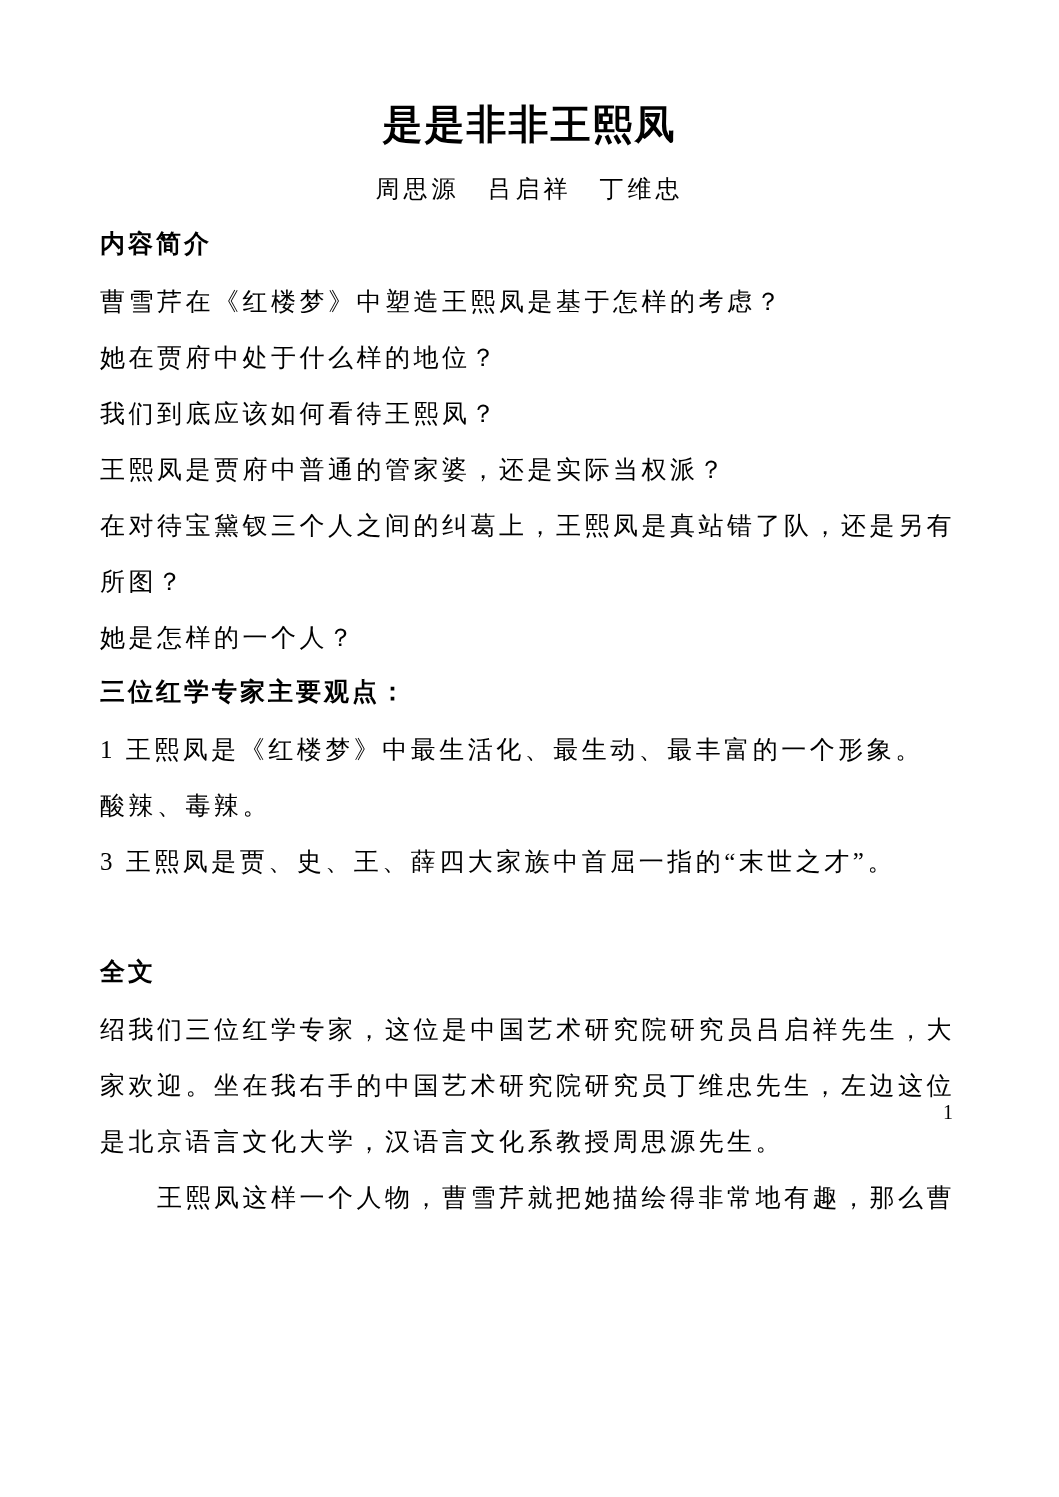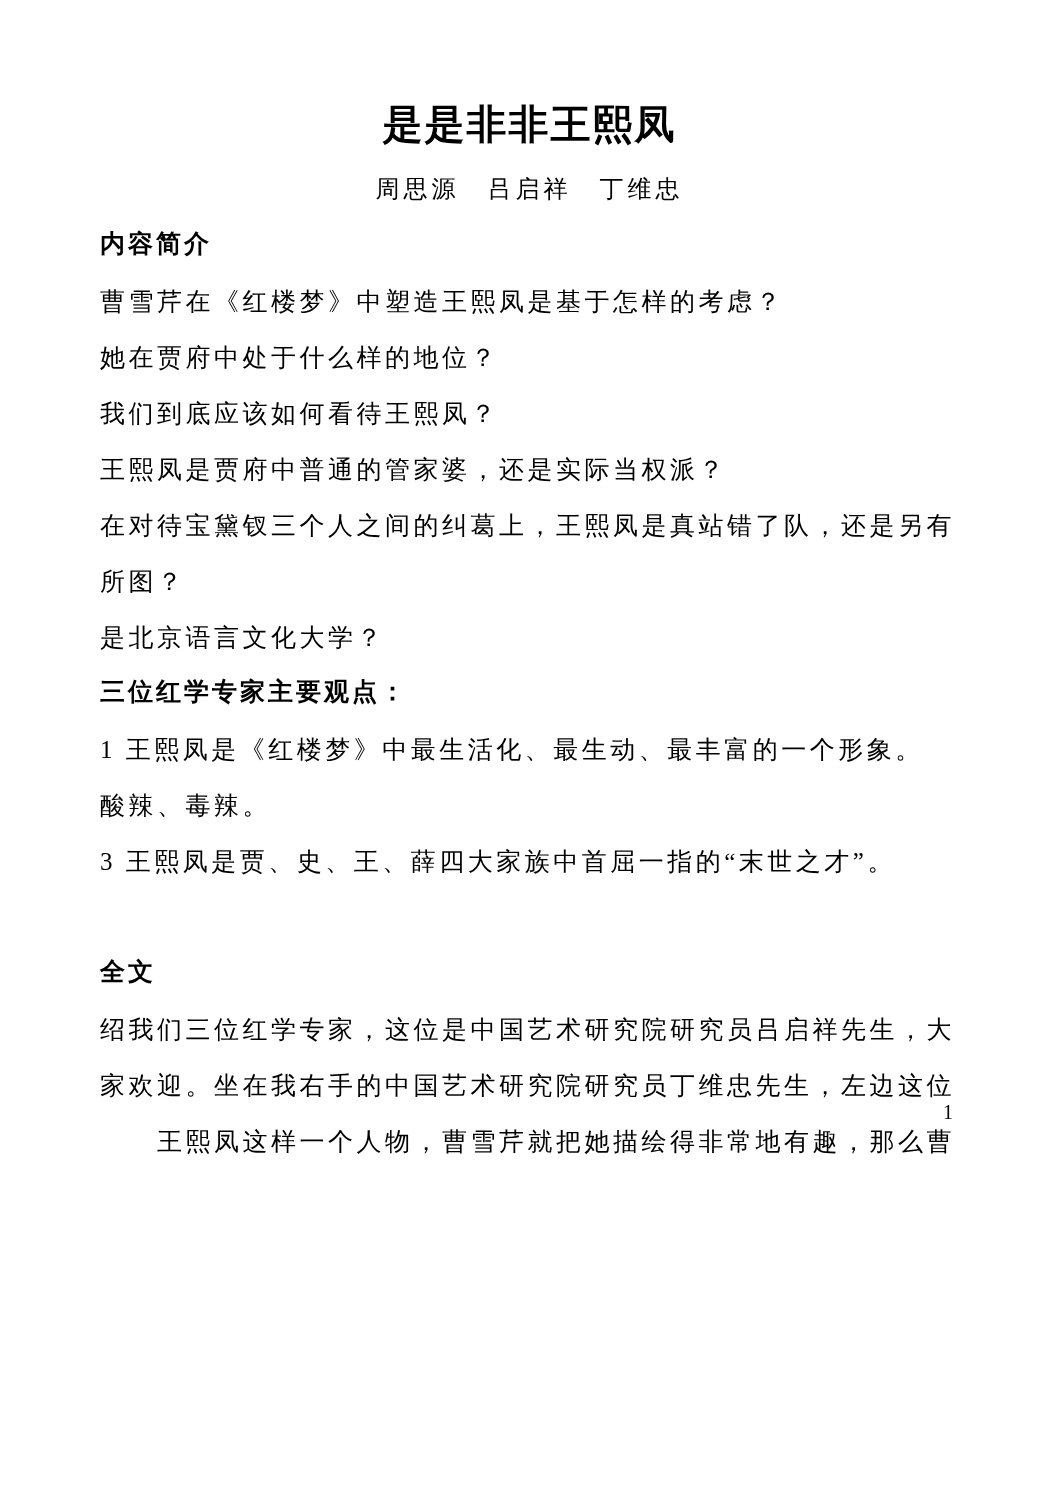--- a/index.html
+++ b/index.html
@@ -72,24 +72,25 @@
   <h1 class="doc-title">是是非非王熙凤</h1>
   <div class="authors">周思源　吕启祥　丁维忠</div>
   <div class="doc-body">
       <div class="line bold">内容简介</div>
       <div class="line">曹雪芹在《红楼梦》中塑造王熙凤是基于怎样的考虑？</div>
       <div class="line">她在贾府中处于什么样的地位？</div>
       <div class="line">我们到底应该如何看待王熙凤？</div>
       <div class="line">王熙凤是贾府中普通的管家婆，还是实际当权派？</div>
       <div class="line">在对待宝黛钗三个人之间的纠葛上，王熙凤是真站错了队，还是另有</div>
       <div class="line">所图？</div>
-      <div class="line">是北京语言文化大学？</div>
+      <div class="line">她是怎样的一个人？</div>
       <div class="line bold">三位红学专家主要观点：</div>
       <div class="line">1 王熙凤是《红楼梦》中最生活化、最生动、最丰富的一个形象。</div>
       <div class="line">酸辣、毒辣。</div>
       <div class="line">3 王熙凤是贾、史、王、薛四大家族中首屈一指的“末世之才”。</div>
       <div class="line bold gap">全文</div>
       <div class="line">绍我们三位红学专家，这位是中国艺术研究院研究员吕启祥先生，大</div>
       <div class="line">家欢迎。坐在我右手的中国艺术研究院研究员丁维忠先生，左边这位</div>
+      <div class="line">是北京语言文化大学，汉语言文化系教授周思源先生。</div>
       <div class="line indent">王熙凤这样一个人物，曹雪芹就把她描绘得非常地有趣，那么曹</div>
     </div>
   <div class="page-number">1</div>
 </div>
 
 </body></html>

